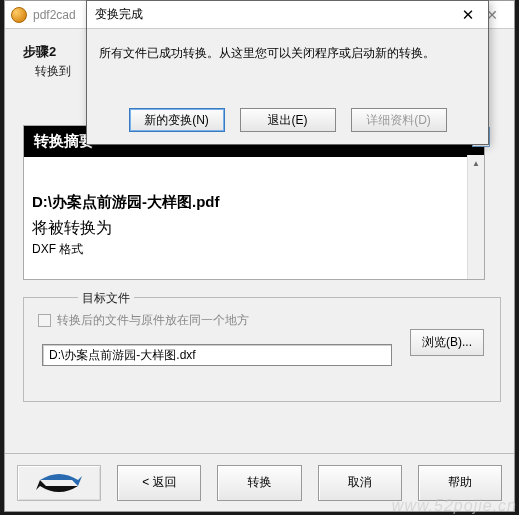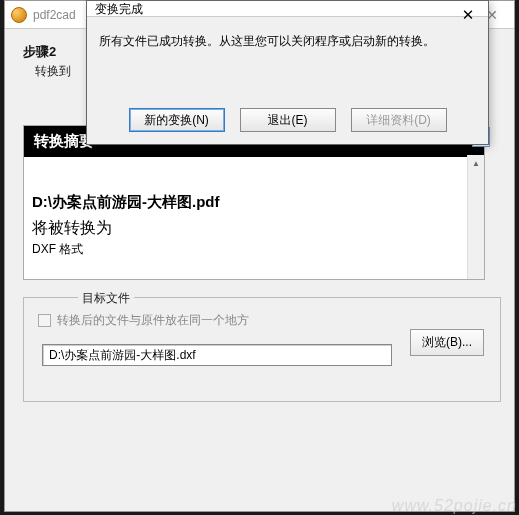--- a/index.html
+++ b/index.html
@@ -249,24 +249,25 @@
     position: absolute;
     left: 86px;
     top: 0;
     width: 403px;
     height: 145px;
     background: #f0f0f0;
     border: 1px solid #666;
     box-shadow: 2px 2px 8px rgba(0,0,0,0.25);
   }
   .modal-titlebar {
-    height: 16px;
+    height: 28px;
     background: #fff;
     border-bottom: 1px solid #ccc;
     display: flex;
+    align-items: center;
   }
   .modal-title {
     flex: 1;
     padding-left: 8px;
     color: #000;
     font-size: 12px;
   }
   .modal-close {
     width: 40px;
     height: 28px;
@@ -358,20 +359,32 @@
     <div class="target-group">
       <div class="target-legend">目标文件</div>
       <div class="checkbox-row">
         <div class="checkbox-box"></div>
         <span>转换后的文件与原件放在同一个地方</span>
       </div>
       <input class="path-input" type="text" value="D:\办案点前游园-大样图.dxf" style="">
       <button class="browse-btn">浏览(B)...</button>
     </div>
 
+    <div class="bottom-bar">
+      <div class="bb-icon-box">
+        <svg width="46" height="22" viewBox="0 0 46 22">
+          <path d="M4 8 Q23 -4 42 8 L36 8 L42 14 L46 4 L42 8" fill="#2a6ab0"></path>
+          <path d="M42 14 Q23 26 4 14 L10 14 L4 8 L0 18 L4 14" fill="#111"></path>
+        </svg>
+      </div>
+      <div class="nav-btn">&lt; 返回</div>
+      <div class="nav-btn">转换</div>
+      <div class="nav-btn">取消</div>
+      <div class="nav-btn">帮助</div>
+    </div>
   </div>
 </div>
 
 <div class="modal">
   <div class="modal-titlebar">
     <div class="modal-title">变换完成</div>
     <div class="modal-close">✕</div>
   </div>
   <div class="modal-body">所有文件已成功转换。从这里您可以关闭程序或启动新的转换。</div>
   <div class="modal-buttons">

